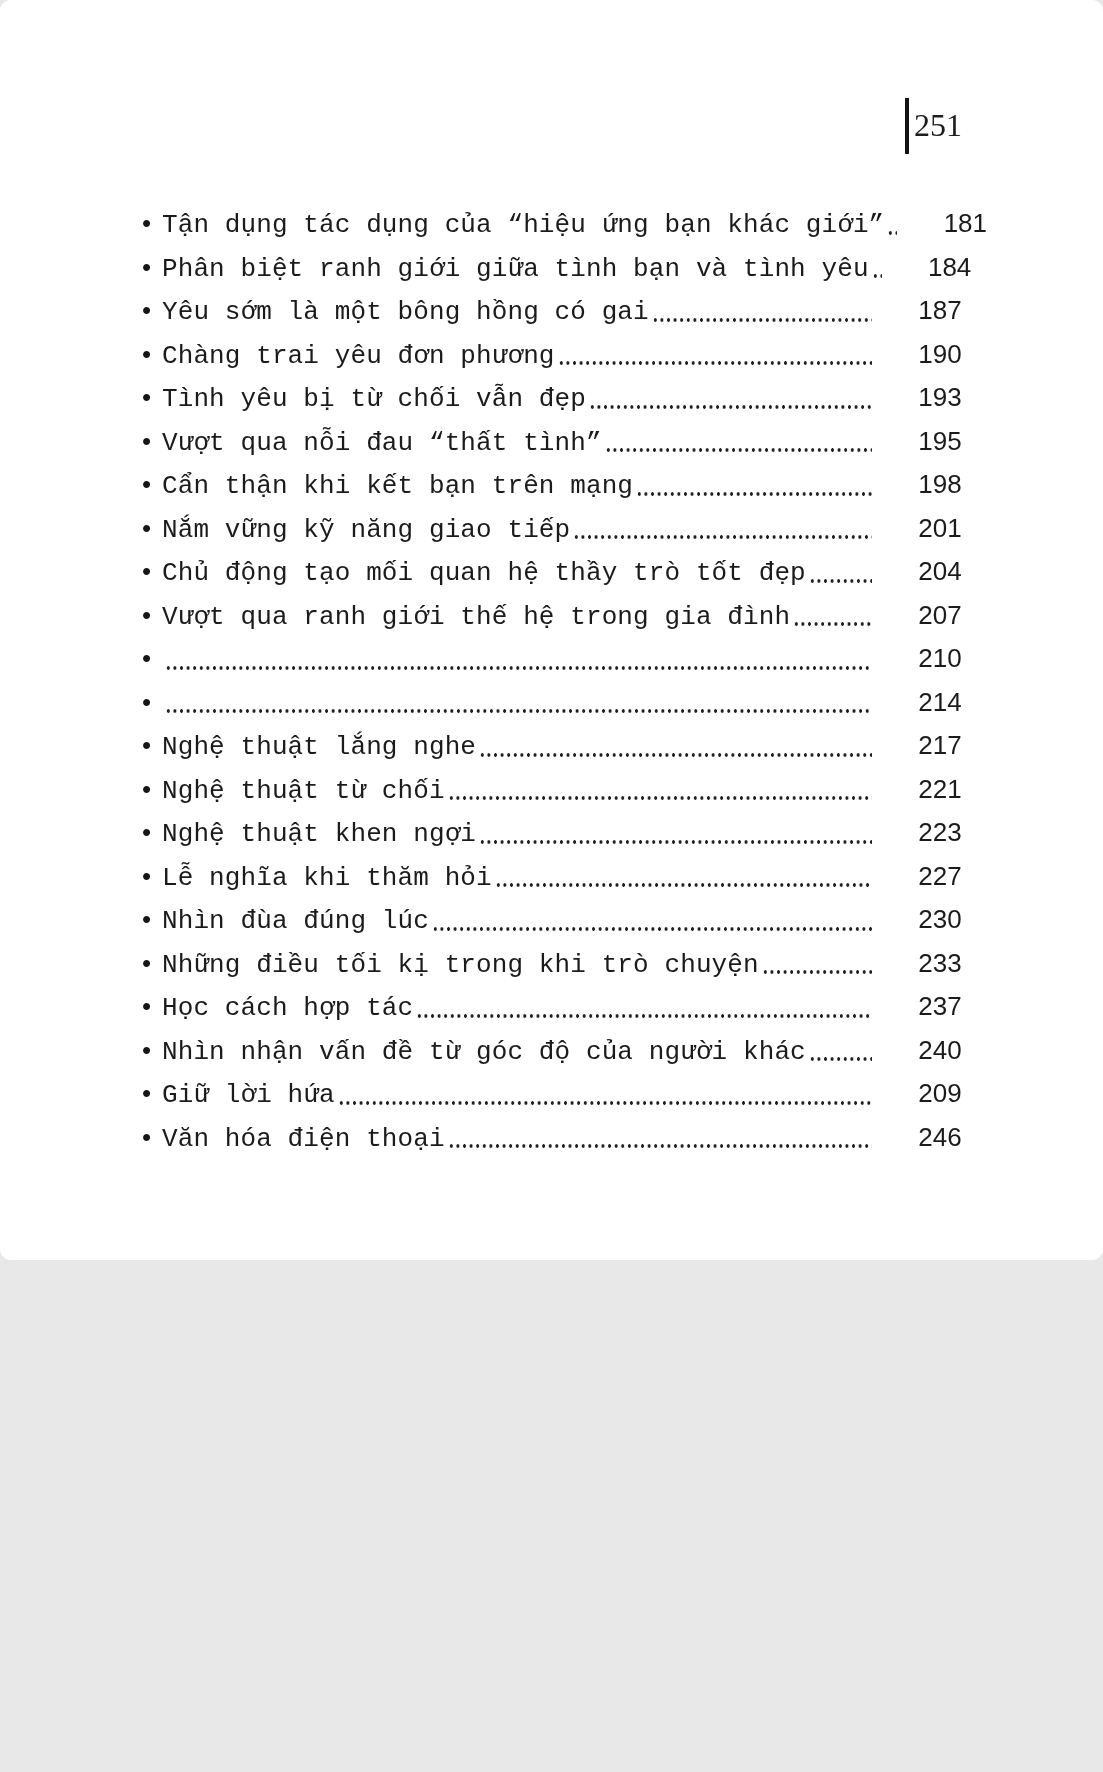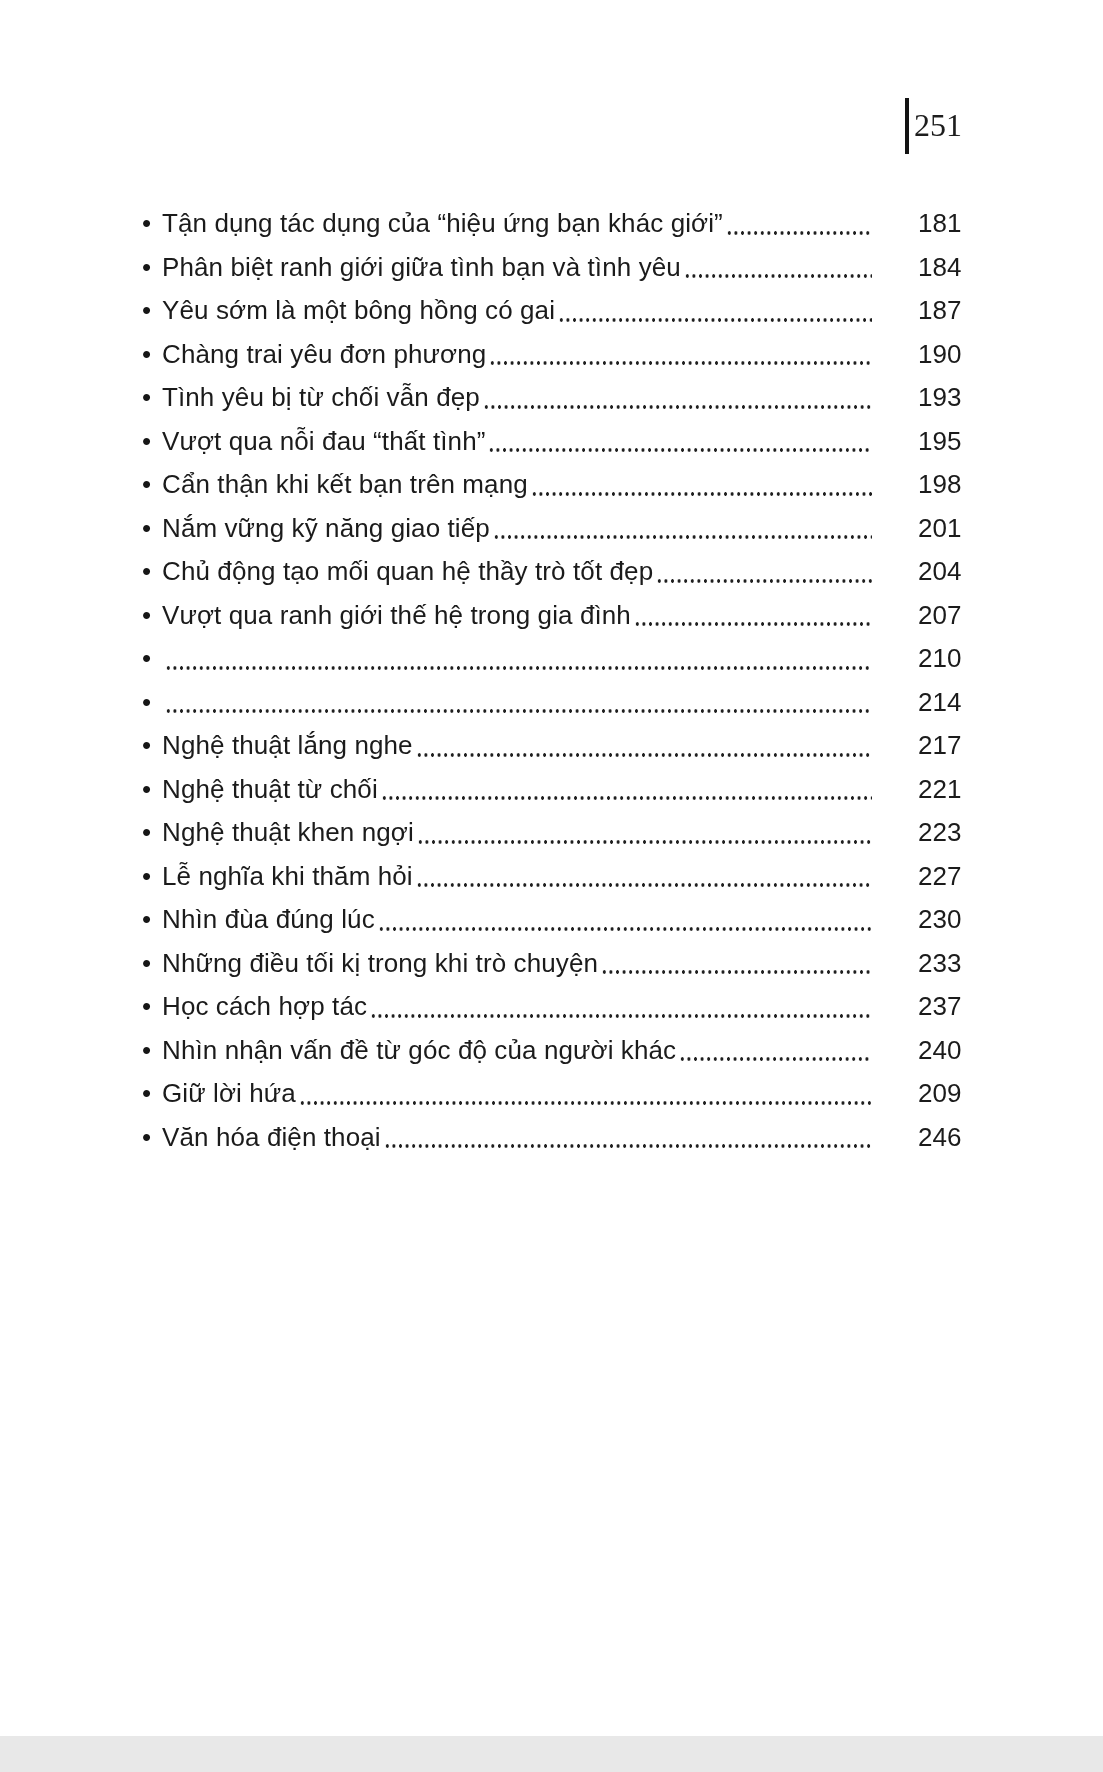--- a/index.html
+++ b/index.html
@@ -1,24 +1,25 @@
 <!DOCTYPE html>
 <html><head>
 <meta charset="utf-8">
 <style>
   html, body { margin: 0; padding: 0; background: #e8e8e8; }
   .page {
     position: relative;
     width: 1103px;
-    height: 1736px;
+    height: 1260px;
     margin: 0 auto;
     background: #ffffff;
     font-family: "Liberation Sans", "DejaVu Sans", sans-serif;
     color: #1b1b1b;
     overflow: hidden;
+    border-radius: 11px;
   }
 
   
   .folio-rule {
     position: absolute;
     left: 905px;
     top: 98px;
     width: 4px;
     height: 56px;
     background: #131313;
@@ -54,37 +55,38 @@
     white-space: nowrap;
   }
   .bullet {
     flex: none;
     width: 20px;
     color: #161616;
   }
   .title {
     flex: none;
     letter-spacing: 0.1px;
+    font-family: Liberation Mono, monospace;
   }
   .leader {
     flex: 1 1 auto;
     min-width: 10px;
     align-self: flex-end;
     height: 4px;
     margin: 0 0 11px 3px;
     background-image: radial-gradient(circle, #1f1f1f 1.55px, rgba(0,0,0,0) 1.9px);
     background-size: 6.6px 4px;
     background-repeat: repeat-x;
     background-position: left center;
   }
   .pnum {
     flex: none;
     min-width: 44px;
     margin-left: 46px;
-    text-align: left;
+    text-align: center;
   }
 </style>
 </head>
 <body>
 
 <div class="page">
 
   <div class="folio-rule"></div>
   <div class="folio-num">251</div>
 

